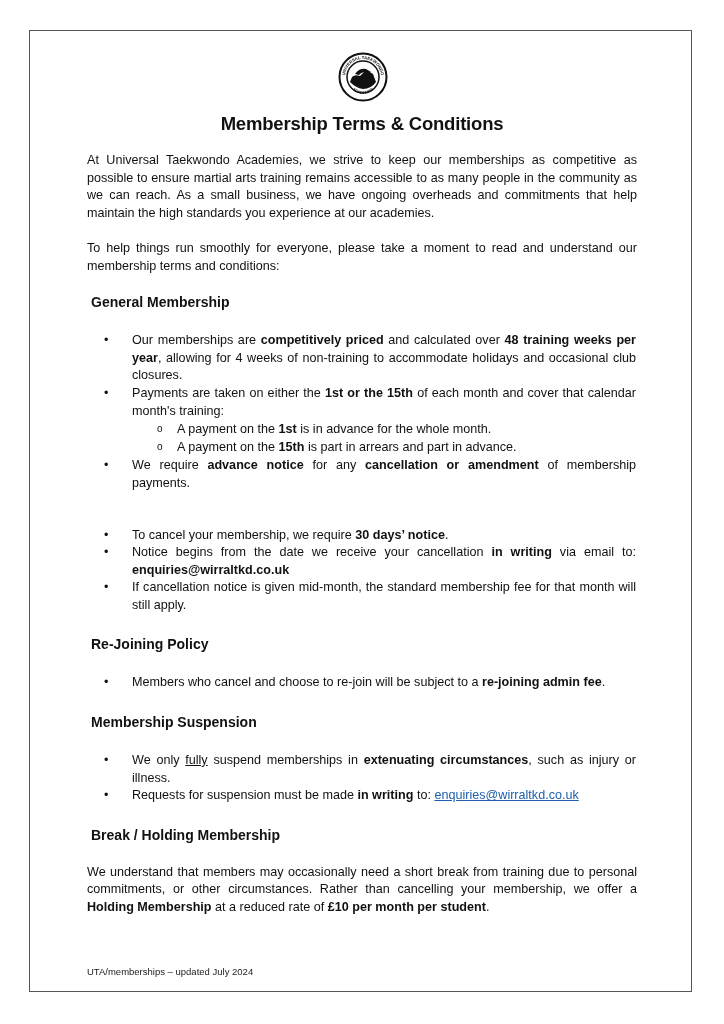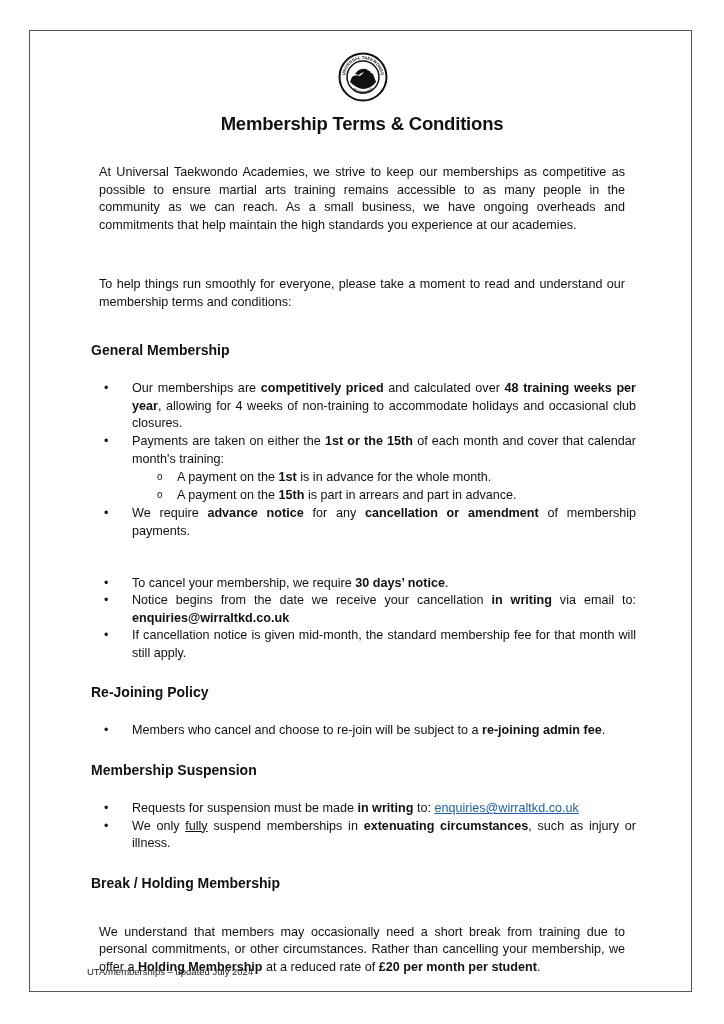--- a/index.html
+++ b/index.html
@@ -5,21 +5,21 @@
   html, body { margin: 0; padding: 0; background: #ffffff; }
   body { width: 724px; height: 1024px; position: relative; overflow: hidden;
          font-family: "Liberation Sans", sans-serif; color: #111; }
   .page-border { position: absolute; left: 29px; top: 30px; width: 663px; height: 962px;
                  border: 1.5px solid #555; box-sizing: border-box; }
   .logo { position: absolute; left: 338px; top: 52px; width: 50px; height: 50px; }
   .title { position: absolute; left: 0; width: 724px; top: 113px; text-align: center;
            font-size: 18.5px; font-weight: bold; letter-spacing: -0.2px; }
   .content { position: absolute; left: 87px; width: 550px; top: 152px;
              font-size: 12.6px; line-height: 17.6px; }
-  p { margin: 12px; text-align: justify; }
+  p { margin: 0; text-align: justify; }
   .gap { height: 17.6px; }
   h2 { font-size: 14px; font-weight: bold; margin: 4px; line-height: 18px; }
   ul { margin: 1px; padding: 0; list-style: none; }
   ul.lvl1 > li { position: relative; padding-left: 44px; text-align: justify; }
   ul.lvl1 > li::before { content: "•"; position: absolute; left: 16px; top: 0; }
   ul.lvl2 > li { position: relative; padding-left: 44px; }
   ul.lvl2 > li::before { content: "o"; position: absolute; left: 24px; top: -1px; font-size: 10px; }
   b { font-weight: bold; }
   u { text-decoration: underline; }
   a.link { color: #1f5fae; text-decoration: underline; }
@@ -78,23 +78,23 @@
   <h2>Re-Joining Policy</h2>
   <div style="height:16px"></div>
   <ul class="lvl1">
     <li><span>Members who cancel and choose to re-join will be subject to a </span><b>re-joining admin fee</b><span>.</span></li>
   </ul>
 
   <div style="height:16px"></div>
   <h2>Membership Suspension</h2>
   <div style="height:16px"></div>
   <ul class="lvl1">
+    <li><span>We only </span><u>fully</u><span> suspend memberships in </span><b>extenuating circumstances</b><span>, such as injury or illness.</span></li>
     <li><span>Requests for suspension must be made </span><b>in writing</b><span> to: </span><a class="link">enquiries@wirraltkd.co.uk</a></li>
-    <li><span>We only </span><u>fully</u><span> suspend memberships in </span><b>extenuating circumstances</b><span>, such as injury or illness.</span></li>
   </ul>
 
   <div style="height:16px"></div>
   <h2>Break / Holding Membership</h2>
   <div style="height:16px"></div>
-  <p><span>We understand that members may occasionally need a short break from training due to personal commitments, or other circumstances. Rather than cancelling your membership, we offer a </span><b>Holding Membership</b><span> at a reduced rate of </span><b>£20 per month per student</b><span>.</span></p>
+  <p><span>We understand that members may occasionally need a short break from training due to personal commitments, or other circumstances. Rather than cancelling your membership, we offer a </span><b>Holding Membership</b><span> at a reduced rate of </span><b>£10 per month per student</b><span>.</span></p>
 </div>
 
 <div class="footer">UTA/memberships – updated July 2024</div>
 
 </body></html>

